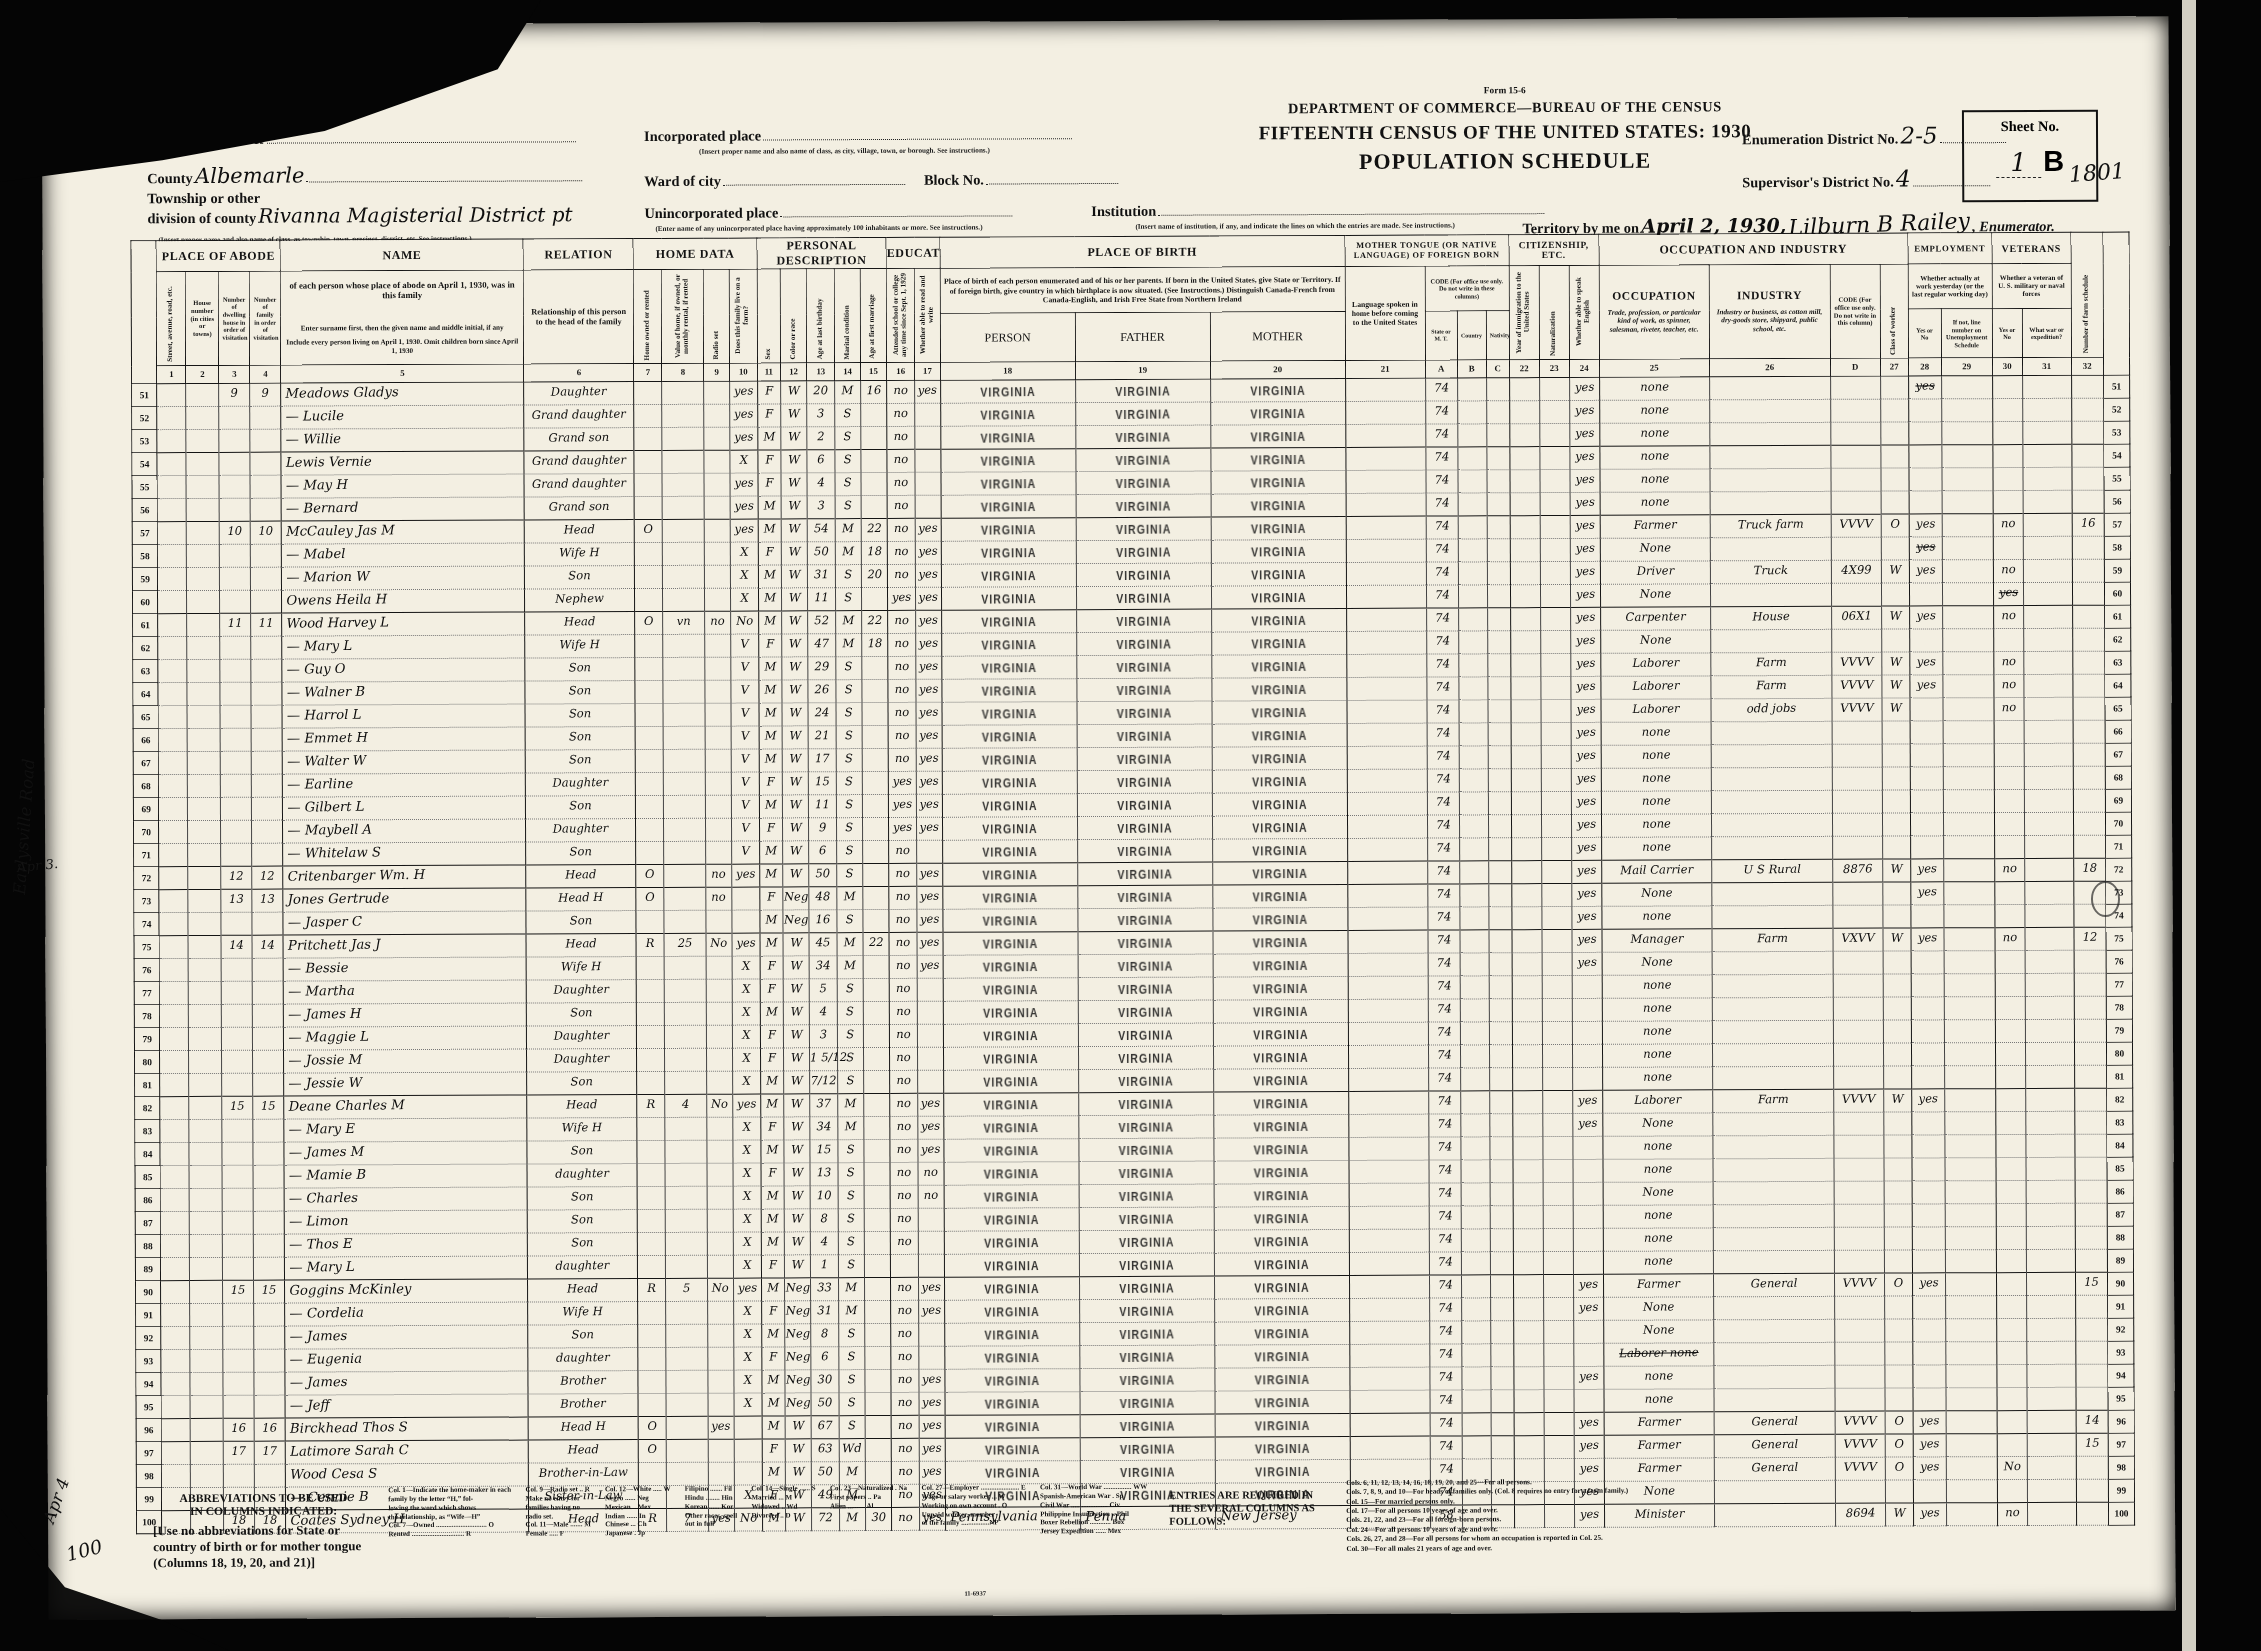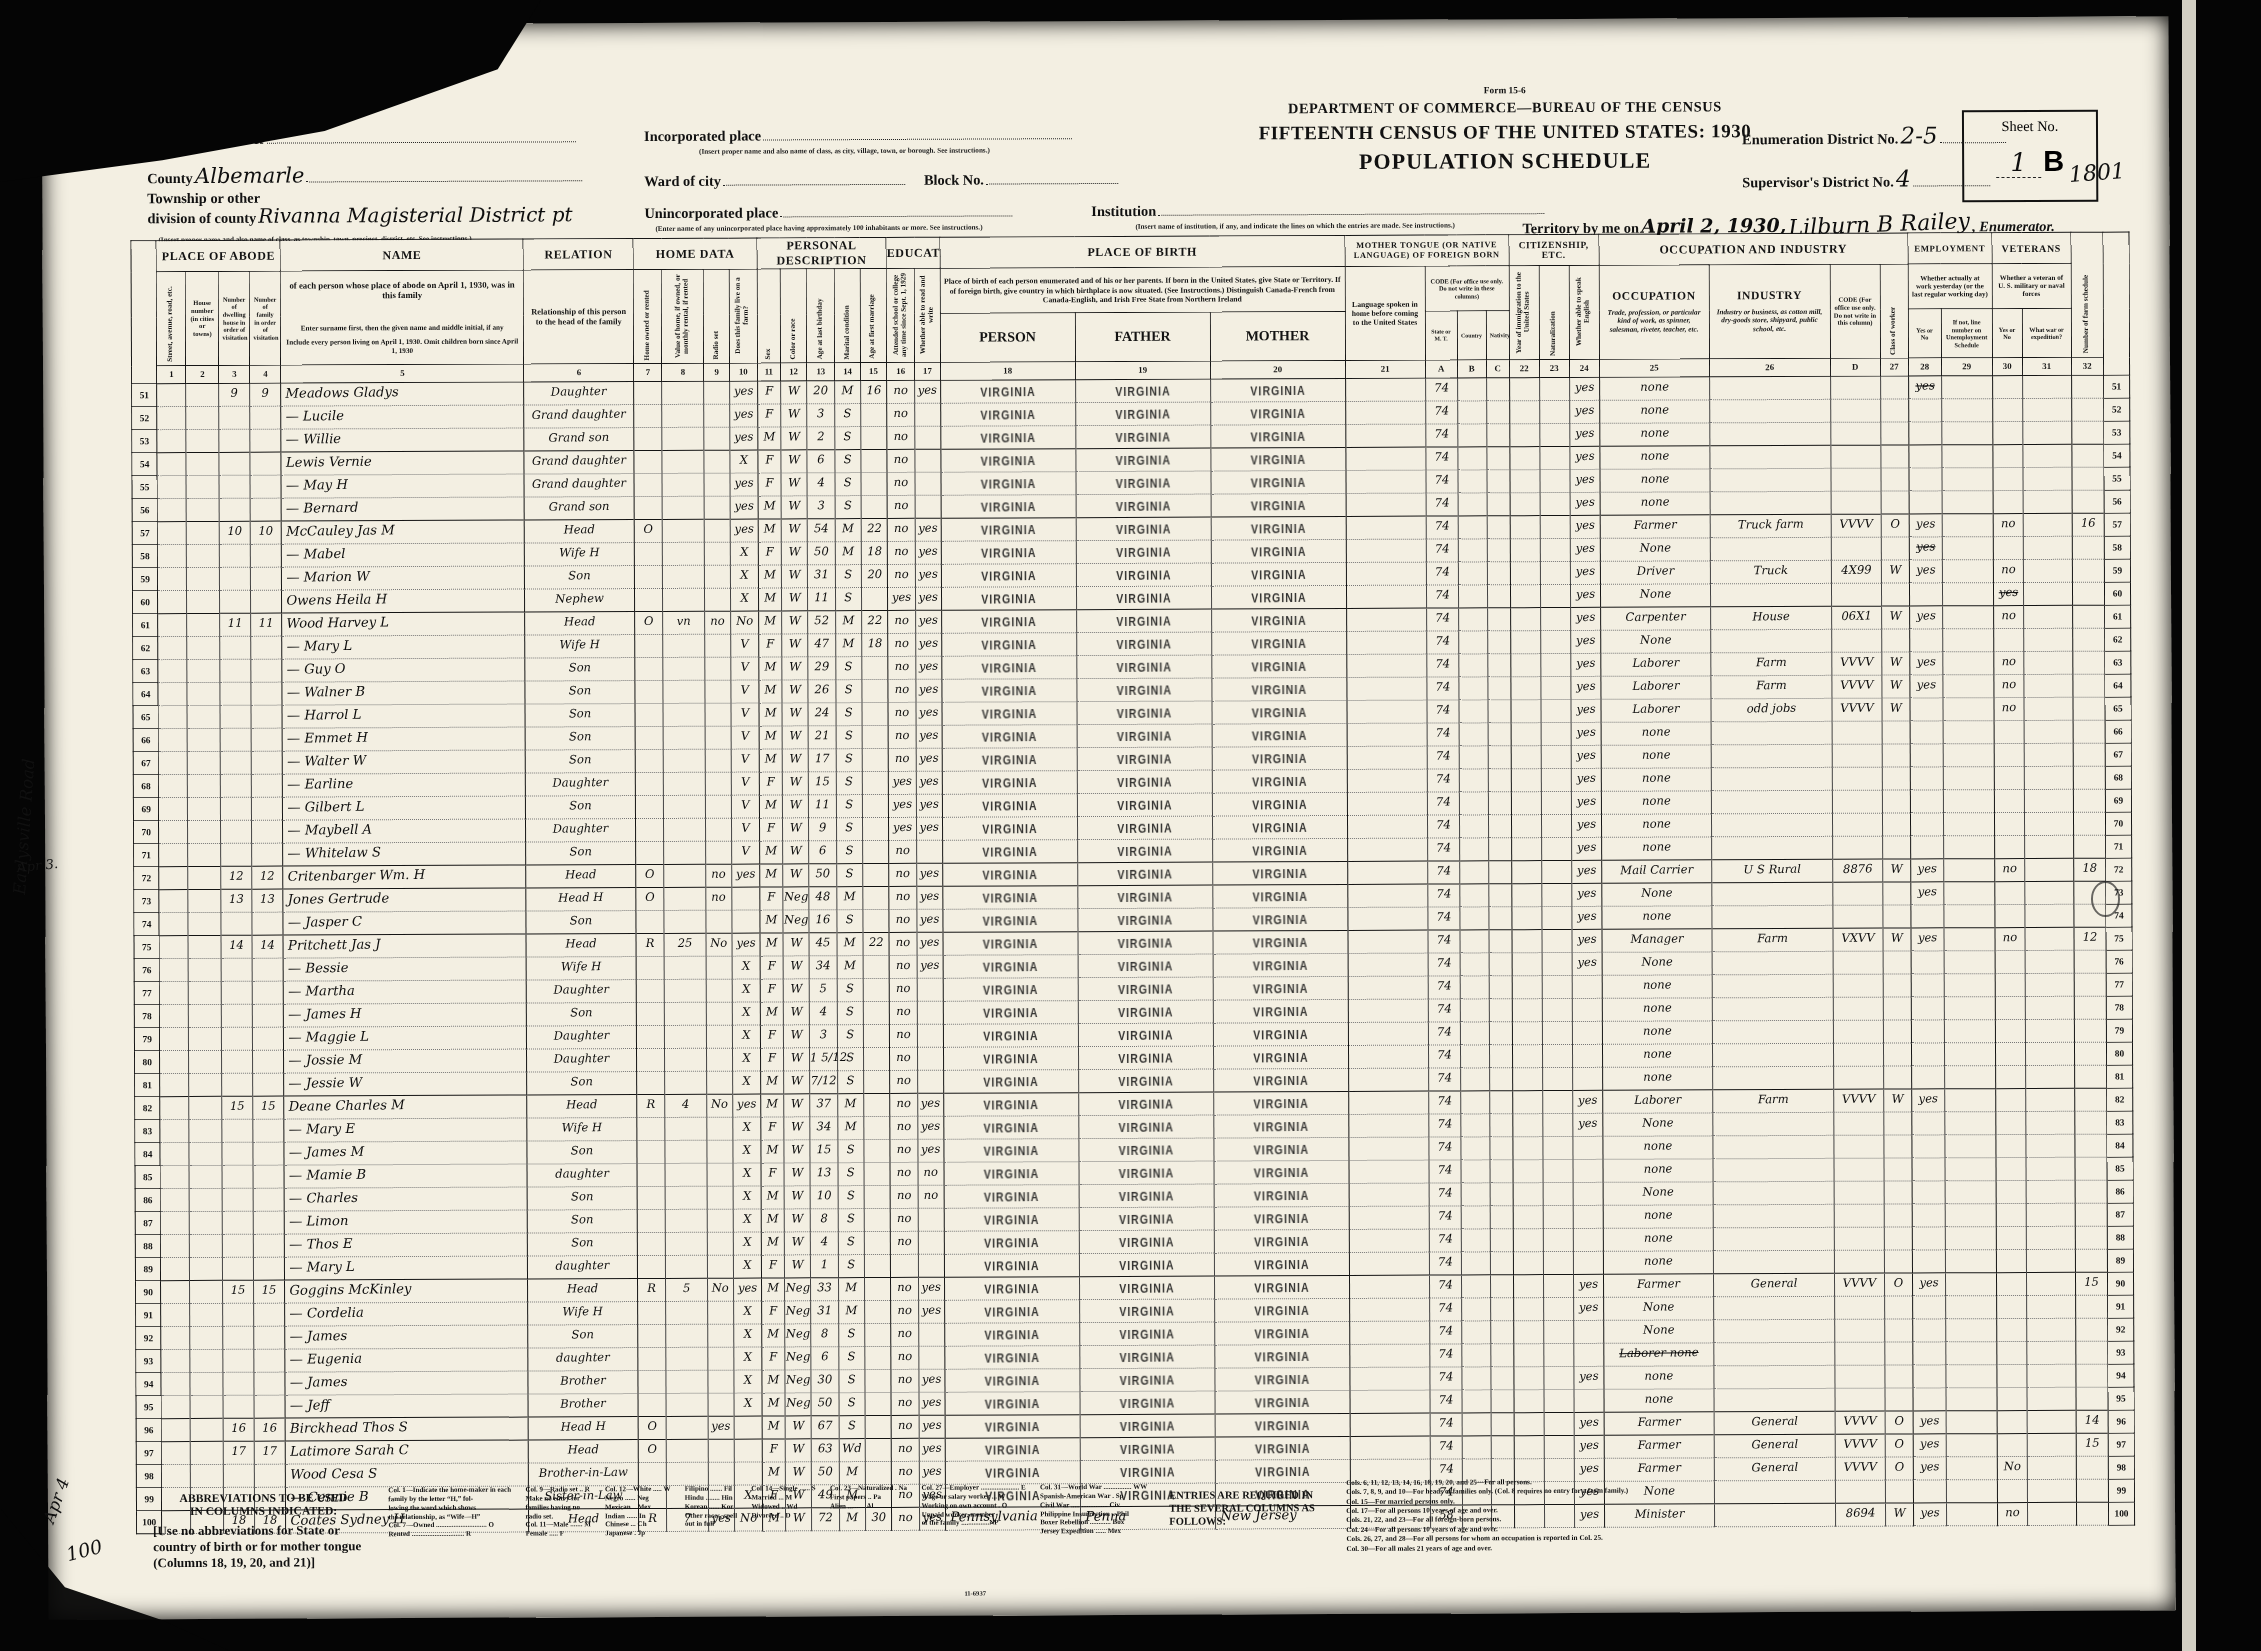--- a/index.html
+++ b/index.html
@@ -20,38 +20,38 @@
   .hand{font-family:"DejaVu Serif",serif;font-style:italic;color:#0e0e0e;}
   .struck{text-decoration:line-through;}
   .title-block{position:absolute;left:1132px;top:66px;width:662px;text-align:center;color:#111;}
   .t-form{font-size:9.4px;font-weight:bold;}
   .t-dept{font-size:14.4px;font-weight:bold;letter-spacing:0.6px;margin-top:4.4px;}
   .t-census{font-size:19px;font-weight:bold;letter-spacing:0.6px;margin-top:4.4px;}
   .t-sched{font-size:22px;font-weight:bold;letter-spacing:1.1px;margin-top:5.5px;}
   .hdr-abs{position:absolute;white-space:nowrap;}
   .sheet-box{position:absolute;left:1920px;top:93px;width:132px;height:88px;border:2.2px solid #111;
              text-align:center;}
-  .sheet-box .lbl{font-size:14.4px;font-weight:normal;margin-top:5.5px;}
+  .sheet-box .lbl{font-size:14.4px;font-weight:bold;margin-top:5.5px;}
   .sig{font-family:"DejaVu Serif",serif;font-style:italic;font-size:22px;color:#0c0c0c;
        transform:rotate(-2deg);display:inline-block;}
 
   
   table{border-collapse:collapse;table-layout:fixed;background:transparent;}
   .census{position:absolute;left:88px;top:215px;width:1996px;}
   th,td{border:0.6px solid #3a3a3a;padding:0;margin:0;overflow:visible;position:relative;}
   thead th{border:1.1px solid #161616;font-family:"Liberation Serif",serif;color:#131313;
            background:#f3efe2;}
   .grp{font-size:12px;font-weight:bold;letter-spacing:0.6px;height:22px;}
   .desc{font-size:7.2px;font-weight:bold;line-height:1.2;padding:2.2px 3.3px;vertical-align:middle;}
   .desc .big{font-size:11.6px;letter-spacing:0.6px;}
   .vert{height:93px;vertical-align:bottom;}
   .vert span{writing-mode:vertical-rl;transform:rotate(180deg);display:inline-block;
              font-size:7.2px;font-weight:bold;line-height:1.1;max-height:88px;padding:1.1px 0;}
   .colnum{font-size:8.8px;font-weight:bold;height:16.6px;text-align:center;}
-  .sub{font-size:14px;font-weight:bold;margin-top:12px;}
+  .sub{font-size:12px;font-weight:normal;margin-top:12px;}
   tbody td{height:22px;border-right:0.6px solid #444;border-bottom:0.6px dotted #777;border-top:none;}
   tbody tr.hb td{border-top:1.4px solid #141414;}
   tbody td.g{border-right:1.3px solid #161616;}
   td.lnum,th.lnum{background:#f3efe2;text-align:center;font-weight:bold;font-size:9.4px;
         font-family:"Liberation Serif",serif;color:#111;border:1.1px solid #161616;}
   .hw{font-family:"DejaVu Serif",serif;font-style:italic;font-size:13.2px;color:#0d0d0d;
       white-space:nowrap;display:block;margin-top:-3.9px;padding-left:4.4px;transform:rotate(-0.6deg);}
   .hw.sm{font-size:11.6px;text-align:center;padding-left:0;}
   .stamp{font-family:"Liberation Sans",sans-serif;font-weight:bold;font-size:10.5px;letter-spacing:1.1px;
          color:#181818;display:block;text-align:center;margin-top:1.1px;transform:scaleY(1.18) rotate(-0.4deg);

